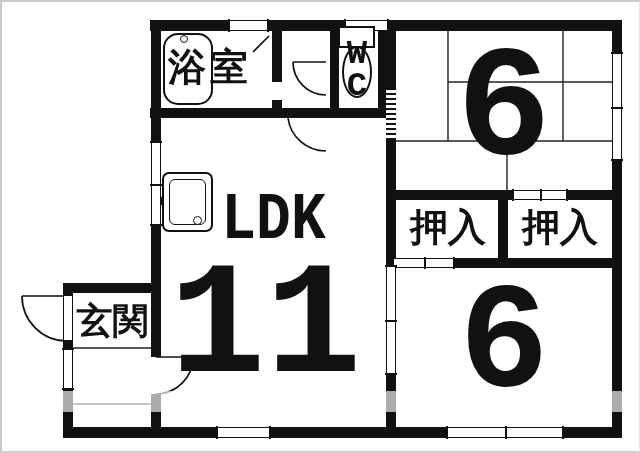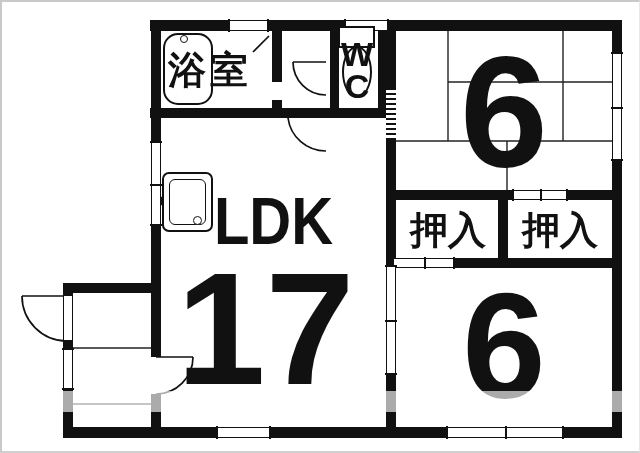--- a/index.html
+++ b/index.html
@@ -1,18 +1,18 @@
 <!DOCTYPE html>
 <html><head>
 <meta charset="utf-8">
 <style>
   html,body{margin:0;padding:0;background:#fff;}
   #canvas{
     position:relative;width:640px;height:453px;background:#ffffff;overflow:hidden;
-    font-family:Liberation Sans, sans-serif;
+    font-family:Liberation Mono, monospace;
   }
   .wall{position:absolute;background:#111;}
   .frame{position:absolute;inset:0;border-left:2px solid #c9c9c9;border-top:2px solid #c9c9c9;
          border-bottom:2px solid #cfcfcf;border-right:1px solid #e8e8e8;pointer-events:none;}
   
   .winh{position:absolute;background:#fff;border-top:1.6px solid #111;border-bottom:1.6px solid #111;box-sizing:border-box;}
   .winh::before,.winh::after{content:"";position:absolute;top:-2px;bottom:-2px;width:2px;background:#111;}
   .winh::before{left:0}.winh::after{right:0}
   .winv{position:absolute;background:#fff;border-left:1.6px solid #111;border-right:1.6px solid #111;box-sizing:border-box;}
   .winv::before,.winv::after{content:"";position:absolute;left:-2px;right:-2px;height:2px;background:#111;}
@@ -138,22 +138,23 @@
   <div class="sink-o"></div>
   <div class="sink-i"></div>
   <div class="sinkdrain"></div>
   <div class="wctank"></div>
   <div class="wcbowl"></div>
   <div class="doorleaf"></div>
 
   <div class="lbl" style="left:160px;top:46px;width:100px;height:48px;font-size:38px;letter-spacing:4px">浴室</div>
   <div class="lbl" style="left:338px;top:36px;width:38px;height:36px;font-size:34px">W</div>
   <div class="lbl" style="left:338px;top:67px;width:38px;height:38px;font-size:34px">C</div>
+  <div class="lbl" style="left:70px;top:302px;width:85px;height:44px;font-size:36px">玄関</div>
   <div class="lbl" style="left:196px;top:192px;width:155px;height:58px;font-size:58px;transform:scaleY(1.15)">LDK</div>
-  <div class="lbl num" style="left:163px;top:258px;width:205px;height:142px;font-size:160px">17</div>
+  <div class="lbl num" style="left:163px;top:258px;width:205px;height:142px;font-size:160px">11</div>
   <div class="lbl num" style="left:396px;top:32px;width:216px;height:158px;font-size:158px">6</div>
   <div class="lbl num" style="left:396px;top:270px;width:216px;height:152px;font-size:150px">6</div>
   <div class="lbl" style="left:398px;top:204px;width:100px;height:52px;font-size:38px">押入</div>
   <div class="lbl" style="left:510px;top:204px;width:100px;height:52px;font-size:38px">押入</div>
 
   <div id="wm-band"></div>
 
   <div class="frame"></div>
 </div>
 

